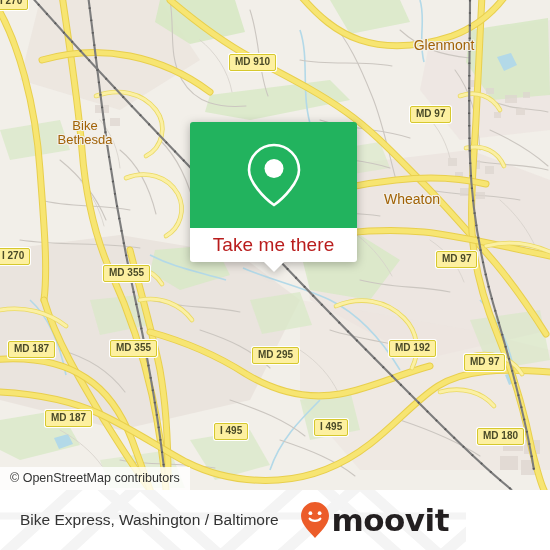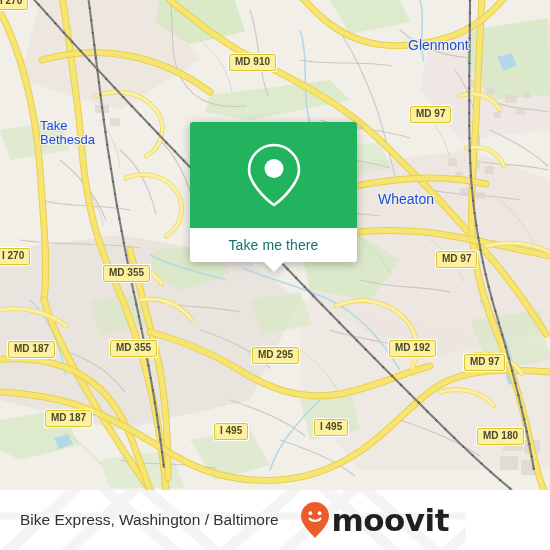--- a/index.html
+++ b/index.html
@@ -24,25 +24,25 @@
     left: 0; top: 0;
     width: 550px; height: 490px;
     overflow: hidden;
     background: #f2efe9;
   }
   #map-svg { position:absolute; left:0; top:0; }
 
   
   .place-label {
     position: absolute;
-    color: #1d4ed8;
+    color: #a16207;
     font-size: 13px;
     font-family: "Liberation Sans", sans-serif;
     white-space: nowrap;
-    text-align: left;
+    text-align: center;
     text-shadow:
        1px  0 #f2efe9, -1px  0 #f2efe9,
        0  1px #f2efe9,  0 -1px #f2efe9,
        1px  1px #f2efe9, -1px -1px #f2efe9,
        1px -1px #f2efe9, -1px  1px #f2efe9;
     line-height: 1.05;
     pointer-events: none;
   }
 
   
@@ -80,22 +80,22 @@
   #popup-white {
     background: #ffffff;
     height: 34px;
     border-radius: 0 0 3px 3px;
     display: flex;
     align-items: center;
     justify-content: center;
     position: relative;
   }
   #popup-label {
-    color: #0f766e;
-    font-size: 14px;
+    color: #b91c1c;
+    font-size: 19px;
     font-family: "Liberation Sans", sans-serif;
     letter-spacing: 0.1px;
   }
   #popup-tail {
     position: absolute;
     left: 50%;
     bottom: -10px;
     margin-left: -11px;
     width: 0; height: 0;
     border-left: 11px solid transparent;
@@ -350,21 +350,21 @@
 
       <path class="rail" d="M30,-5 C70,40 118,92 164,140 C212,190 258,238 300,282 C342,326 386,370 430,414 C462,446 492,474 512,490"></path>
       <path class="railt" d="M30,-5 C70,40 118,92 164,140 C212,190 258,238 300,282 C342,326 386,370 430,414 C462,446 492,474 512,490"></path>
       <path class="rail" d="M88,-5 C94,40 100,96 108,150 C116,204 126,258 138,312 C148,360 158,416 164,468"></path>
       <path class="railt" d="M88,-5 C94,40 100,96 108,150 C116,204 126,258 138,312 C148,360 158,416 164,468"></path>
       <path class="rail" d="M470,0 C470,50 468,104 470,158 C472,214 482,268 498,320 C512,368 526,420 534,470"></path>
       <path class="railt" d="M470,0 C470,50 468,104 470,158 C472,214 482,268 498,320 C512,368 526,420 534,470"></path>
     </svg>
 
     <div class="place-label" style="left:40px; top:119px; width:90px;">
-      <span>Take</span><br>
+      <span>Bike</span><br>
       <span>Bethesda</span>
     </div>
     <div class="place-label" style="left:408px; top:38px; width:72px; font-size:14px;">Glenmont</div>
     <div class="place-label" style="left:378px; top:172px; width:68px; font-size:14px;margin-top:20px;">Wheaton</div>
 
     <div class="shield" style="left:229px; top:54px;">MD 910</div>
     <div class="shield" style="left:410px; top:106px;">MD 97</div>
     <div class="shield" style="left:436px; top:251px;">MD 97</div>
     <div class="shield" style="left:-4px;  top:248px;">I 270</div>
     <div class="shield" style="left:103px; top:265px;">MD 355</div>
@@ -386,20 +386,21 @@
           <path d="M28 3 C14.2 3 3 14.2 3 28 C3 40 18 56 28 63 C38 56 53 40 53 28 C53 14.2 41.8 3 28 3 Z" fill="none" stroke="#ffffff" stroke-width="2.6"></path>
           <circle cx="28" cy="26.5" r="9.5" fill="#ffffff"></circle>
         </svg>
       </div>
       <div id="popup-white">
         <span id="popup-label">Take me there</span>
         <div id="popup-tail"></div>
       </div>
     </div>
 
+    <div id="attribution">© OpenStreetMap contributors</div>
   </div>
 
   <div id="footer">
     <svg id="footer-watermark" width="550" height="130" viewBox="0 0 550 130">
       <g fill="none" stroke="#f4f4f4" stroke-width="11">
         <path d="M-20,120 L90,20 L200,118 L310,20 L420,118 L530,22"></path>
         <path d="M30,130 L140,28 L250,126 L360,28 L470,126 L560,40"></path>
         <path d="M-20,60 L560,60" stroke-width="7"></path>
       </g>
     </svg>

